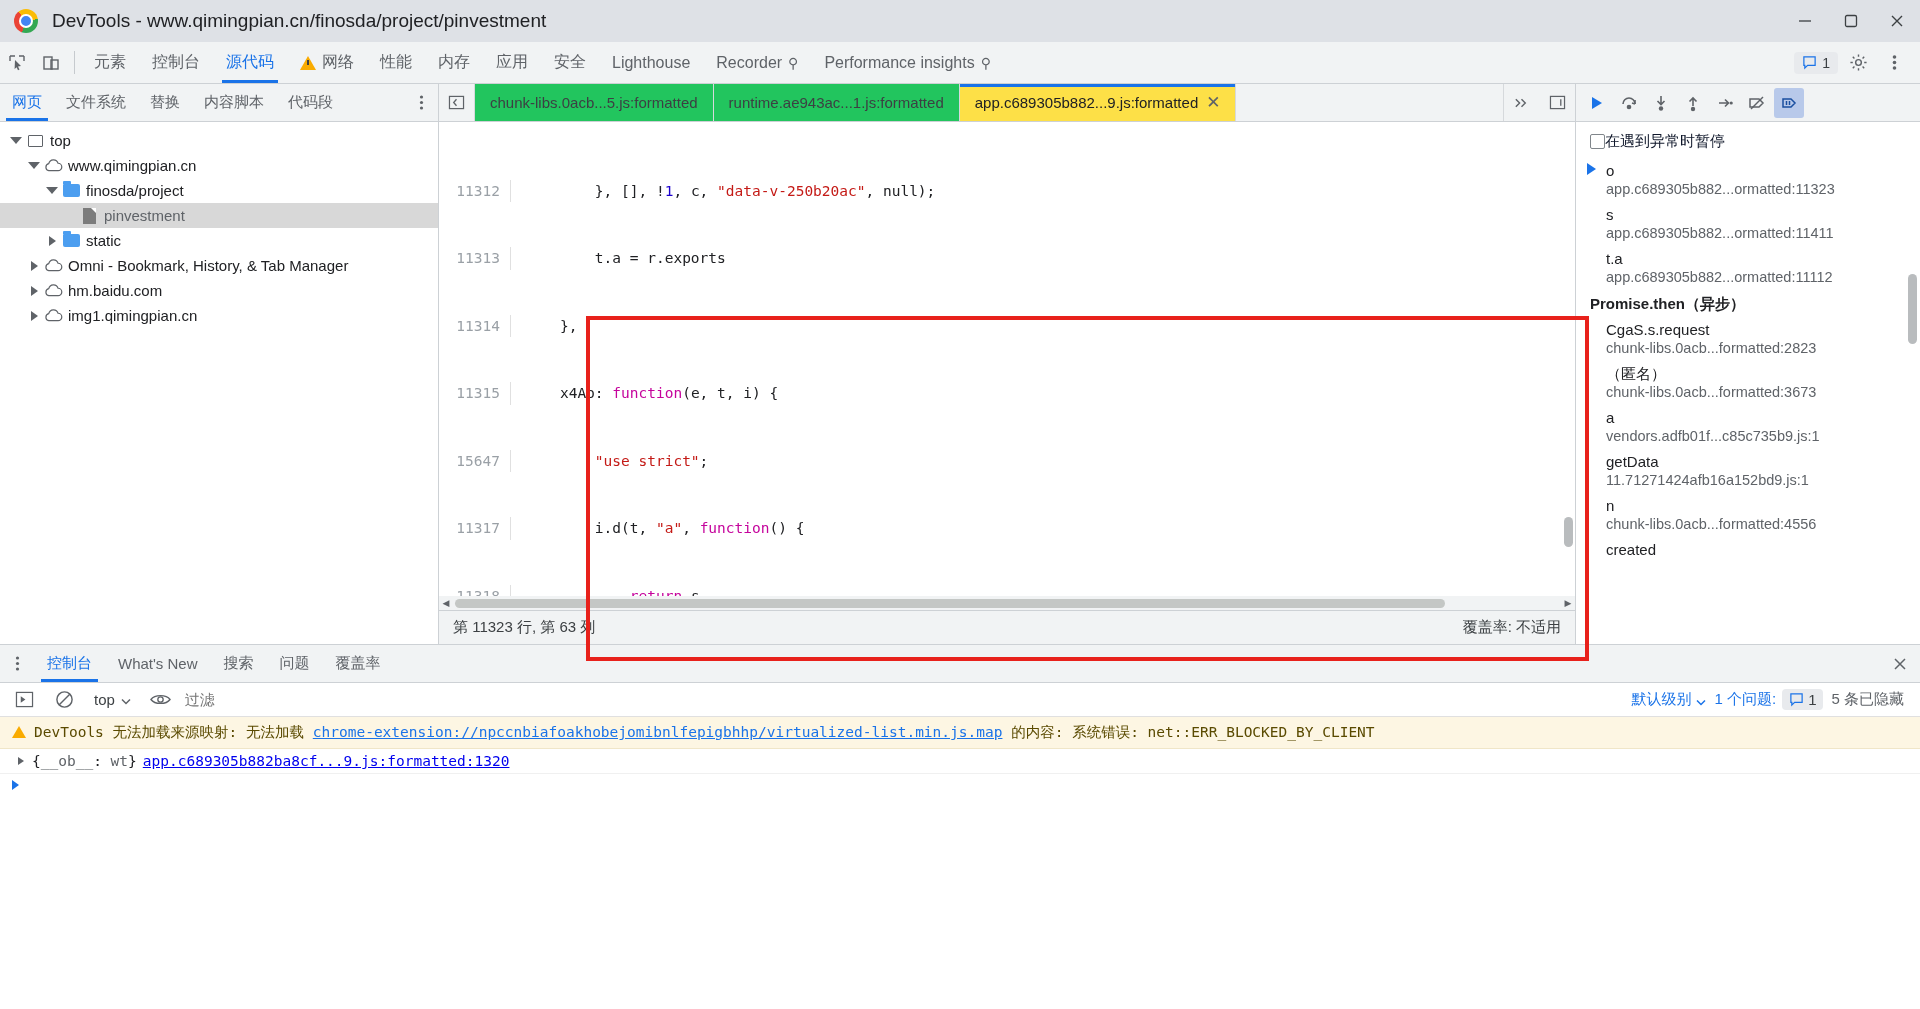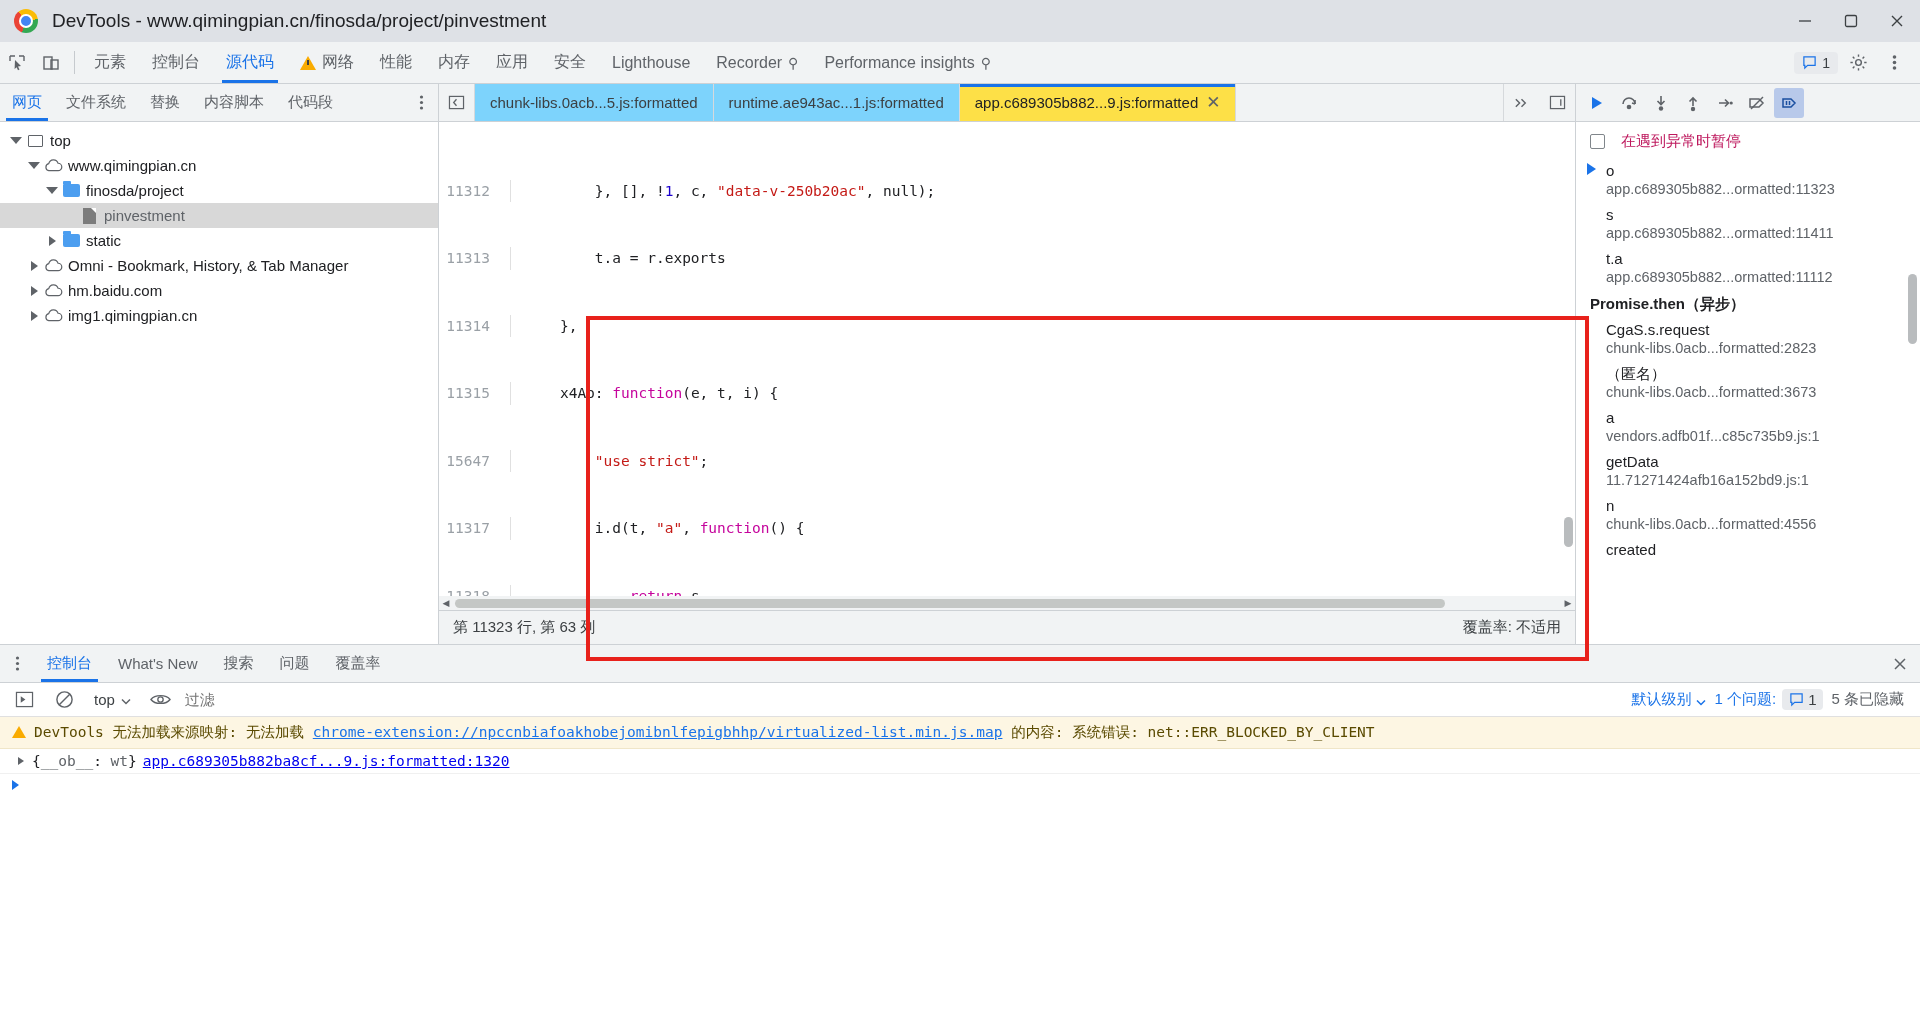--- a/index.html
+++ b/index.html
@@ -77,34 +77,34 @@
   .ic-folder::before{content:"";position:absolute;left:0;top:-3px;width:8px;height:3px;background:#4c9ef0;border-radius:1px 1px 0 0;}
   .ic-doc { width:13px;height:16px;background:#7c7c7c; position:relative; }
   .ic-doc::after{content:"";position:absolute;right:0;top:0;border-width:0 5px 5px 0;border-style:solid;border-color:#fff #fff transparent transparent;}
   .tlabel { margin-left:4px; }
   .tlabel.dim { color:#5f6368; }
 
   
   .editor { flex:1; display:flex; flex-direction:column; min-width:0; background:#fff; }
   .edtabs { height:38px; min-height:38px; display:flex; align-items:stretch; background:#f1f3f4; border-bottom:1px solid #cdd1d5; }
   .edtab { display:flex; align-items:center; gap:8px; padding:0 15px; font-size:15px; color:#3c4043;
-     border-right:1px solid #d6d9dc; white-space:nowrap; position:relative; background:#7dd3fc; }
+     border-right:1px solid #d6d9dc; white-space:nowrap; position:relative; background:#22c55e; }
   .edtab.sel { background:#fde047; color:#202124; }
   .edtab.sel::after { content:""; position:absolute; left:0; right:0; top:0; height:3px; background:#1a73e8; }
   .edtab .x { font-size:17px; color:#5f6368; line-height:1; }
   .panel-ico { width:36px; display:flex; align-items:center; justify-content:center; color:#5f6368; border-right:1px solid #d6d9dc; }
   .edtabs-right { margin-left:auto; display:flex; align-items:stretch; }
 
   .codewrap { flex:1; position:relative; overflow:hidden; background:#fff; }
   .code {
     font-family:"DejaVu Sans Mono","Liberation Mono",monospace; font-size:14.5px; line-height:22.5px;
     white-space:pre; position:absolute; inset:0; overflow:hidden;
   }
   .cline { display:flex; height:22.5px; }
-  .gut { width:72px; min-width:72px; text-align:right; padding-right:20px; color:#9aa0a6;
+  .gut { width:72px; min-width:72px; text-align:right; padding-right:10px; color:#9aa0a6;
      border-right:1px solid #e0e0e0; flex:0 0 auto; background:#fff; }
   .ctxt { padding-left:14px; flex:1; overflow:hidden; }
   .kw { color:#c5049c; }
   .str { color:#c41a16; }
   .num { color:#1c00cf; }
 
   .hscroll { position:absolute; left:0; right:0; bottom:0; height:14px; background:#f1f3f4; display:flex; align-items:center; }
   .hs-arrow { width:14px; text-align:center; font-size:9px; color:#5f6368; line-height:14px; }
   .hs-thumb { height:9px; background:#c4c7c5; border-radius:5px; margin:0 2px; }
 
@@ -112,21 +112,21 @@
 
   .statusbar { height:34px; min-height:34px; background:#f1f3f4; border-top:1px solid #cdd1d5;
      display:flex; align-items:center; padding:0 14px; font-size:15px; color:#3c4043; }
   .statusbar .right { margin-left:auto; }
 
   
   .dbg { width:345px; min-width:345px; display:flex; flex-direction:column; border-left:1px solid #cdd1d5; background:#fff; }
   .dbg-toolbar { height:38px; min-height:38px; background:#f1f3f4; border-bottom:1px solid #cdd1d5;
      display:flex; align-items:center; gap:2px; padding:0 6px; }
   .dbg-btn { width:30px; height:30px; display:flex; align-items:center; justify-content:center; }
-  .pausebox { display:flex; align-items:center; gap:16px; padding:10px 12px 8px 14px; font-size:15px; color:#be185d; }
+  .pausebox { display:flex; align-items:center; gap:0; padding:10px 12px 8px 14px; font-size:15px; color:#0f172a; }
   .cb { width:15px; height:15px; border:1.6px solid #80868b; border-radius:2px; background:#fff; flex:0 0 auto; }
   .stack { overflow:hidden; flex:1; font-size:15px; }
   .frame { padding:2px 10px 4px 30px; position:relative; line-height:19px; }
   .frame .fn { color:#202124; }
   .frame .loc { color:#5f6368; font-size:14.5px; }
   .frame.cur .arrow { position:absolute; left:11px; top:4px; width:0;height:0;
      border-top:6px solid transparent;border-bottom:6px solid transparent;border-left:9px solid #1a73e8; }
   .async-head { padding:4px 10px 4px 14px; font-weight:bold; color:#202124; }
 
   

